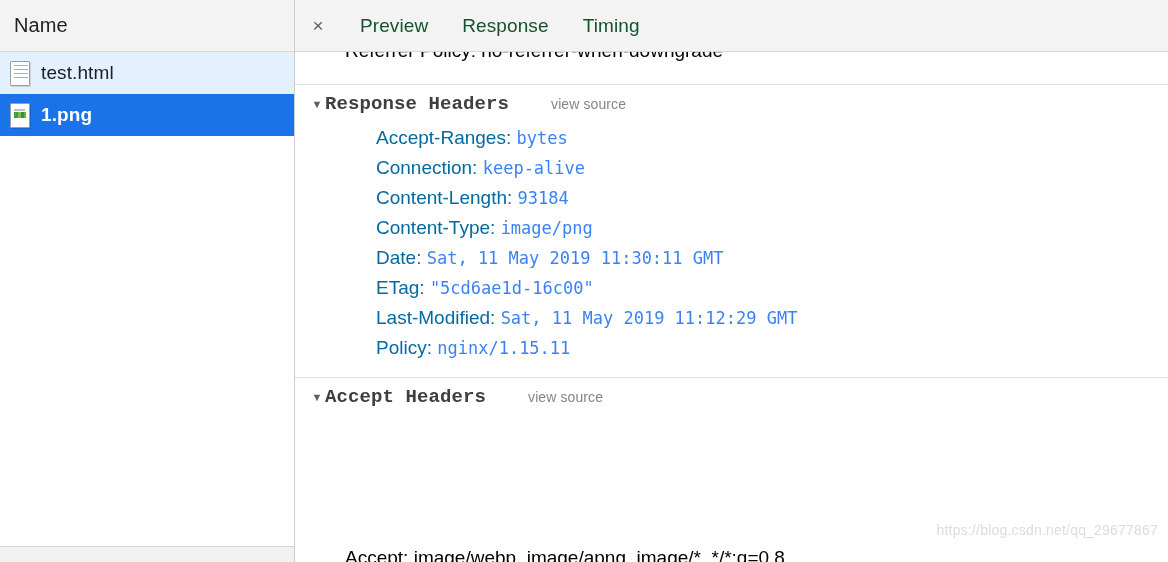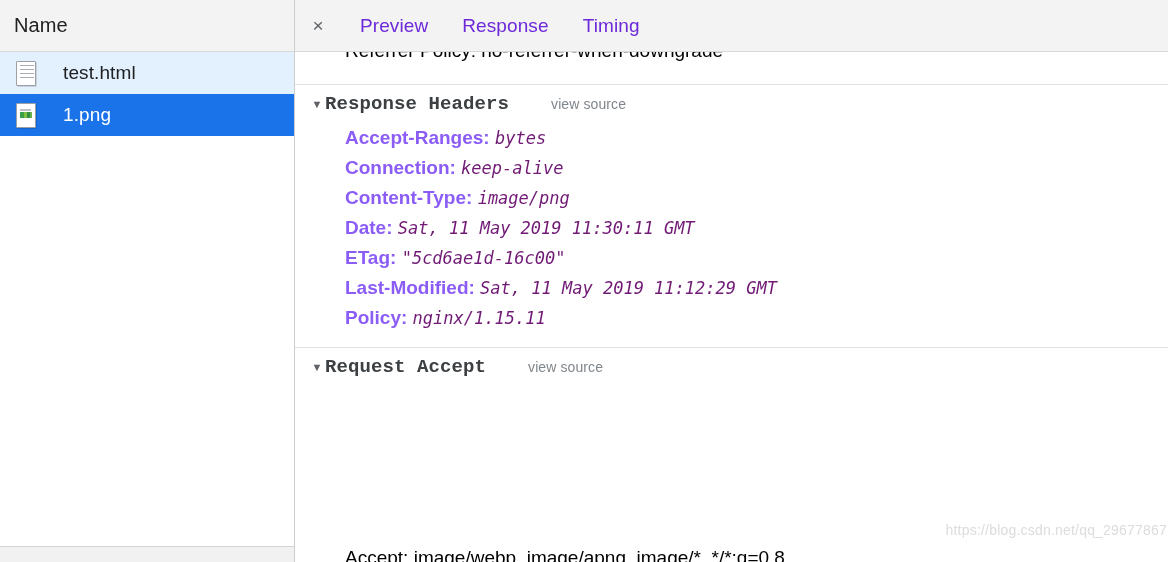--- a/index.html
+++ b/index.html
@@ -51,33 +51,33 @@
   .file-list {
     flex: 1 1 auto;
     background: #ffffff;
     overflow: hidden;
   }
 
   .file-row {
     height: 42px;
     display: flex;
     align-items: center;
-    padding-left: 16px;
-    gap: 27px;
+    padding-left: 10px;
+    gap: 11px;
     cursor: default;
   }
   .file-row.alt { background: #e3f0fd; }
   .file-row.selected { background: #1a73e8; }
 
   .file-name {
     font-size: 19px;
     color: #202124;
     letter-spacing: 0.1px;
   }
-  .file-row.selected .file-name { color: #ffffff; }
+  .file-row.selected .file-name { color: #ffffff; font-weight: bold; }
 
   
   .icon-doc {
     width: 20px;
     height: 25px;
     background: #ffffff;
     border: 1.5px solid #9aa0a6;
     border-radius: 1px;
     position: relative;
     flex: 0 0 20px;
@@ -162,21 +162,21 @@
     line-height: 1;
     cursor: pointer;
     margin-right: 8px;
   }
   .tab {
     padding: 0 17px;
     height: 52px;
     display: flex;
     align-items: center;
     font-size: 19px;
-    color: #6d28d9;
+    color: #14532d;
     letter-spacing: 0.1px;
     cursor: pointer;
     position: relative;
   }
   .tab.active { color: #202124; }
   .tab.active::after {
     content: "";
     position: absolute;
     left: 0; right: 0; bottom: 0;
     height: 3px;
@@ -192,29 +192,29 @@
   }
 
   .hrow {
     padding: 2px 0 2px 50px;
     font-size: 19px;
     line-height: 26px;
     white-space: nowrap;
     color: #303030;
   }
   .hrow .hname {
-    font-weight: bold;
-    color: #8b5cf6;
+    font-weight: normal;
+    color: #0369a1;
     font-family: "Liberation Sans", sans-serif;
+    margin-left: 31px;
   }
   .hrow .hval {
     font-family: "DejaVu Sans Mono", monospace;
     font-size: 17px;
-    color: #701a75;
-    font-style: italic;
+    color: #3b82f6;
   }
 
   
   .clipped-top {
     position: absolute;
     top: -14px;
     left: 0;
     right: 0;
     padding-left: 50px;
     font-size: 19px;
@@ -255,21 +255,21 @@
   .view-source {
     font-size: 14px;
     color: #80868b;
     margin-left: 42px;
     cursor: pointer;
     letter-spacing: 0.1px;
   }
 
   .watermark {
     position: absolute;
-    right: 1px;
+    right: 10px;
     bottom: 24px;
     font-size: 14px;
     color: #dcdcdc;
     white-space: nowrap;
     pointer-events: none;
     z-index: 5;
     letter-spacing: .2px;
   }
 
   .bottom-clip {
@@ -339,20 +339,24 @@
 
       <div class="hrow">
         <span class="hname">Accept-Ranges:</span>
         <span class="hval">bytes</span>
       </div>
       <div class="hrow">
         <span class="hname">Connection:</span>
         <span class="hval">keep-alive</span>
       </div>
       <div class="hrow">
+        <span class="hname">Content-Length:</span>
+        <span class="hval">93184</span>
+      </div>
+      <div class="hrow">
         <span class="hname">Content-Type:</span>
         <span class="hval">image/png</span>
       </div>
       <div class="hrow">
         <span class="hname">Date:</span>
         <span class="hval">Sat, 11 May 2019 11:30:11 GMT</span>
       </div>
       <div class="hrow">
         <span class="hname">ETag:</span>
         <span class="hval">"5cd6ae1d-16c00"</span>
@@ -364,21 +368,21 @@
       <div class="hrow">
         <span class="hname">Policy:</span>
         <span class="hval">nginx/1.15.11</span>
       </div>
 
       <div style="height:14px"></div>
       <div class="section-divider"></div>
 
       <div class="section-head">
         <span class="twisty">▼</span>
-        <span class="section-title">Request Accept</span>
+        <span class="section-title">Accept Headers</span>
         <span class="view-source">view source</span>
       </div>
 
       <div class="bottom-clip">
         <span class="hname">Accept:</span>
         <span class="hval">image/webp, image/apng, image/*, */*;q=0.8</span>
       </div>
 
       <div class="watermark">https://blog.csdn.net/qq_29677867</div>
     </div>

